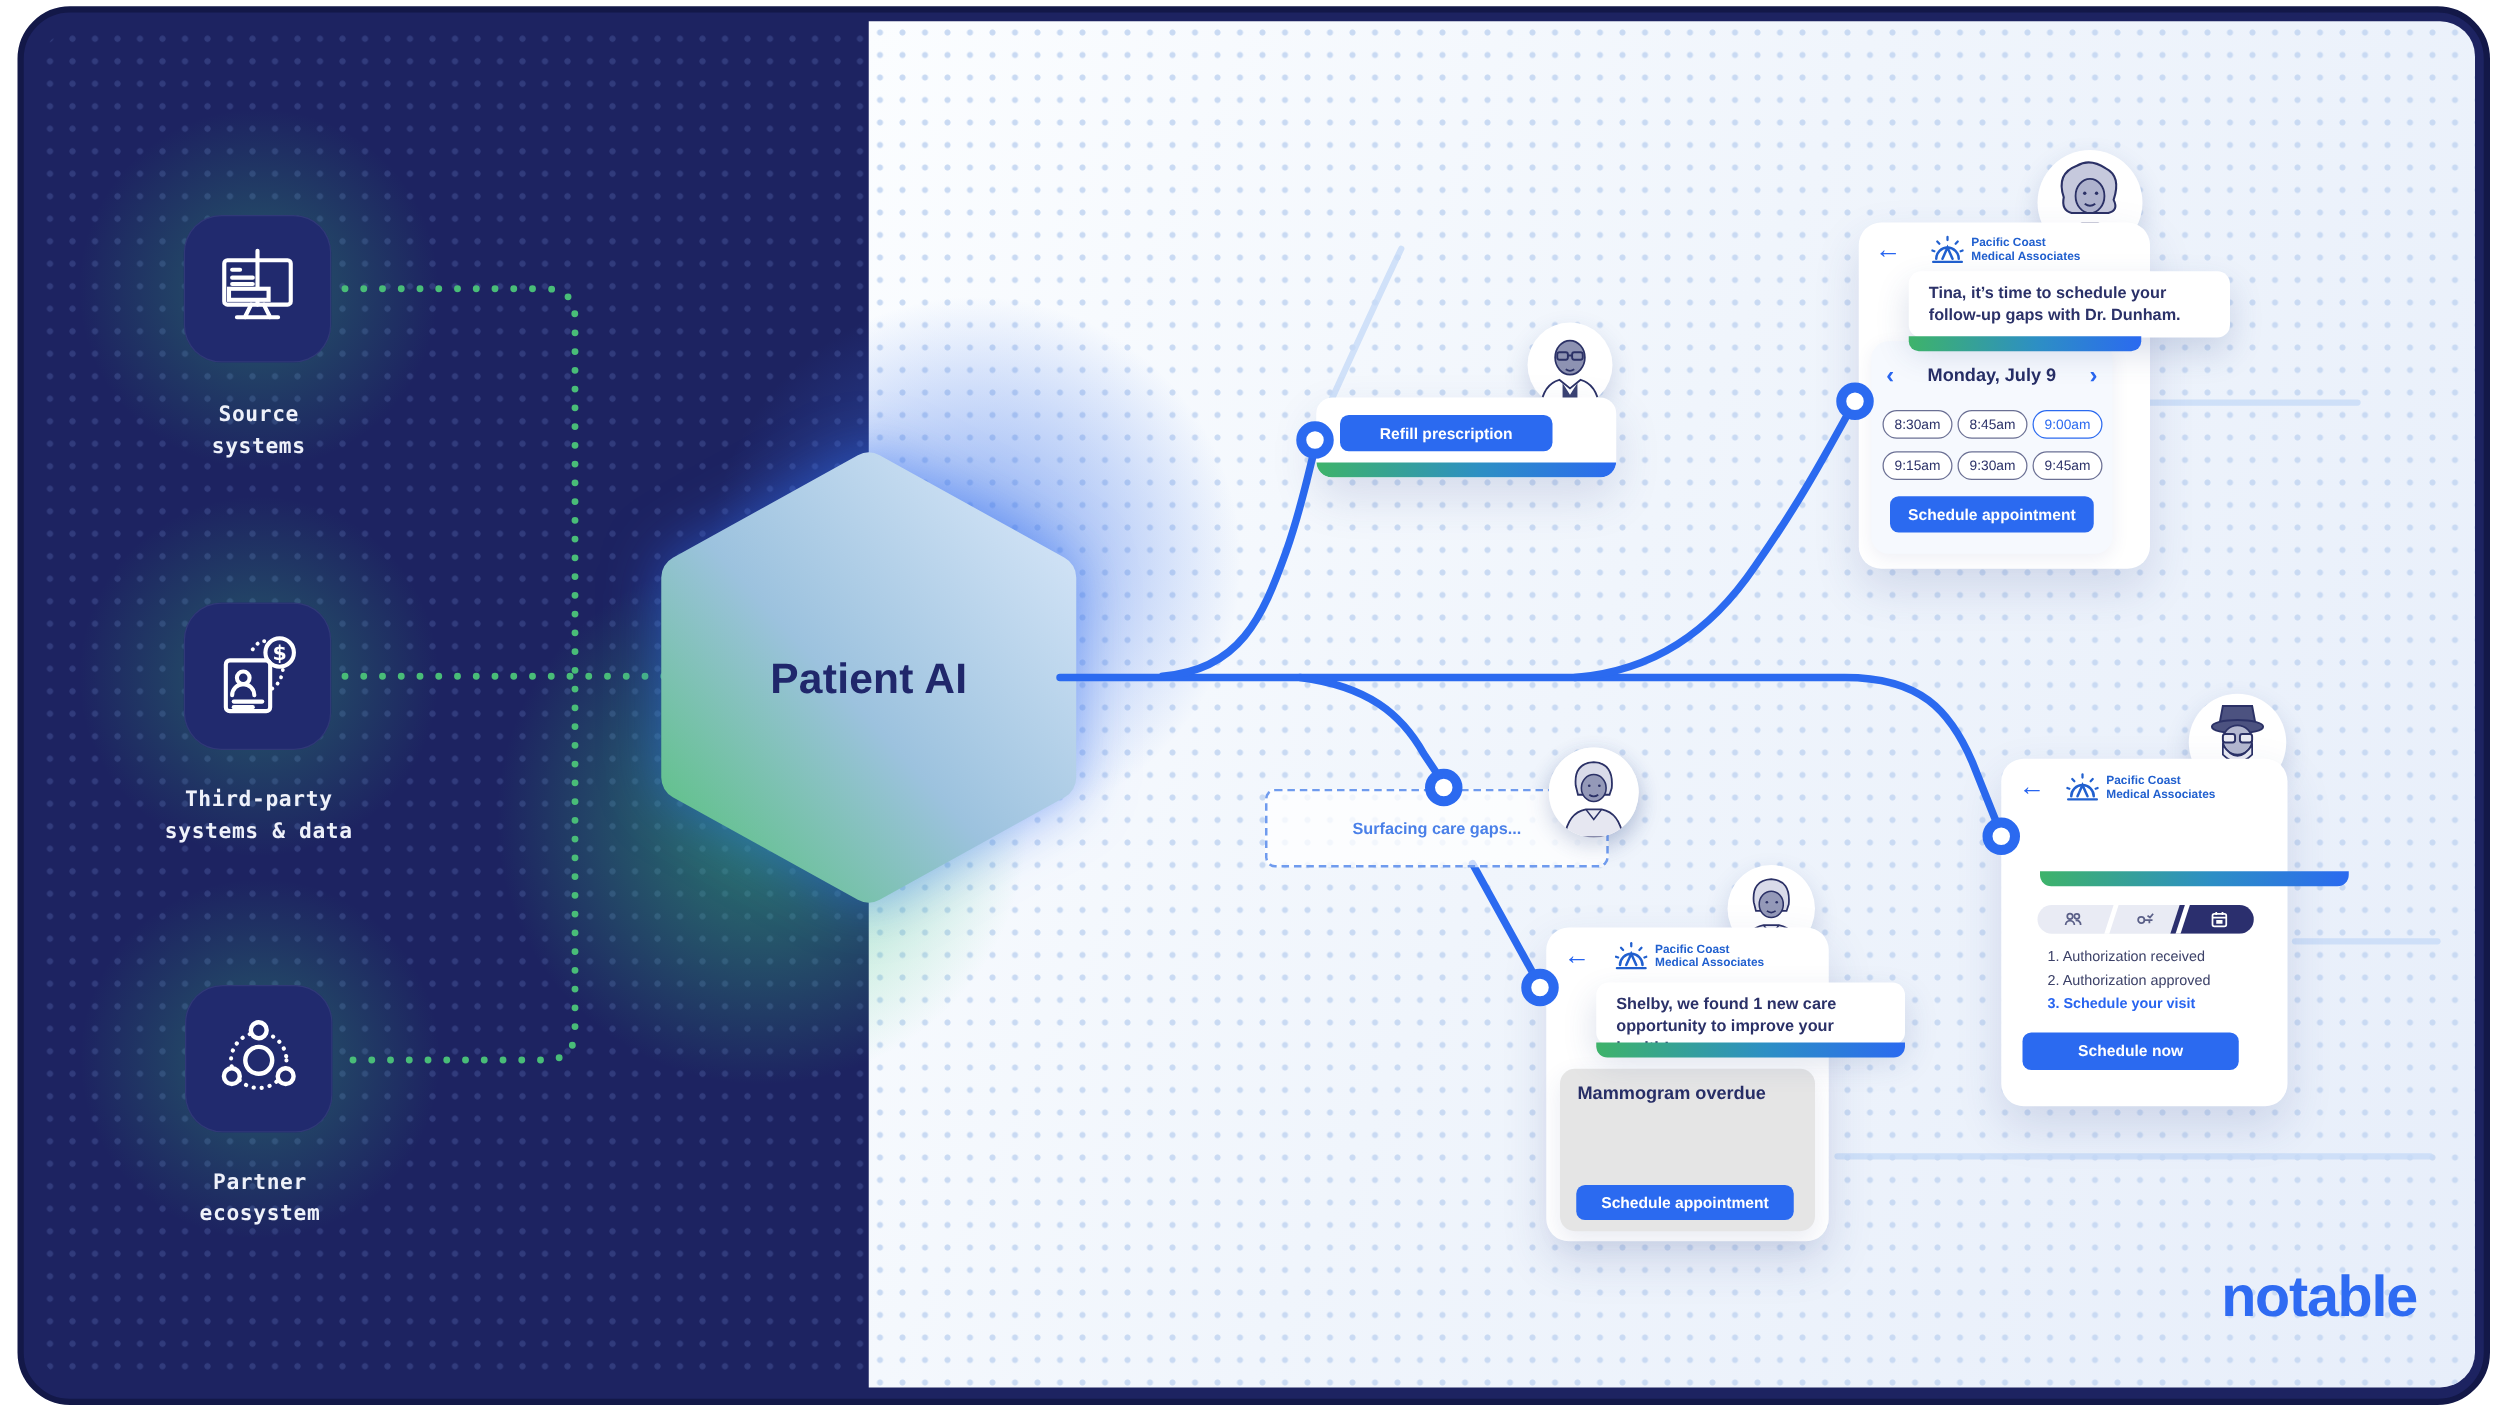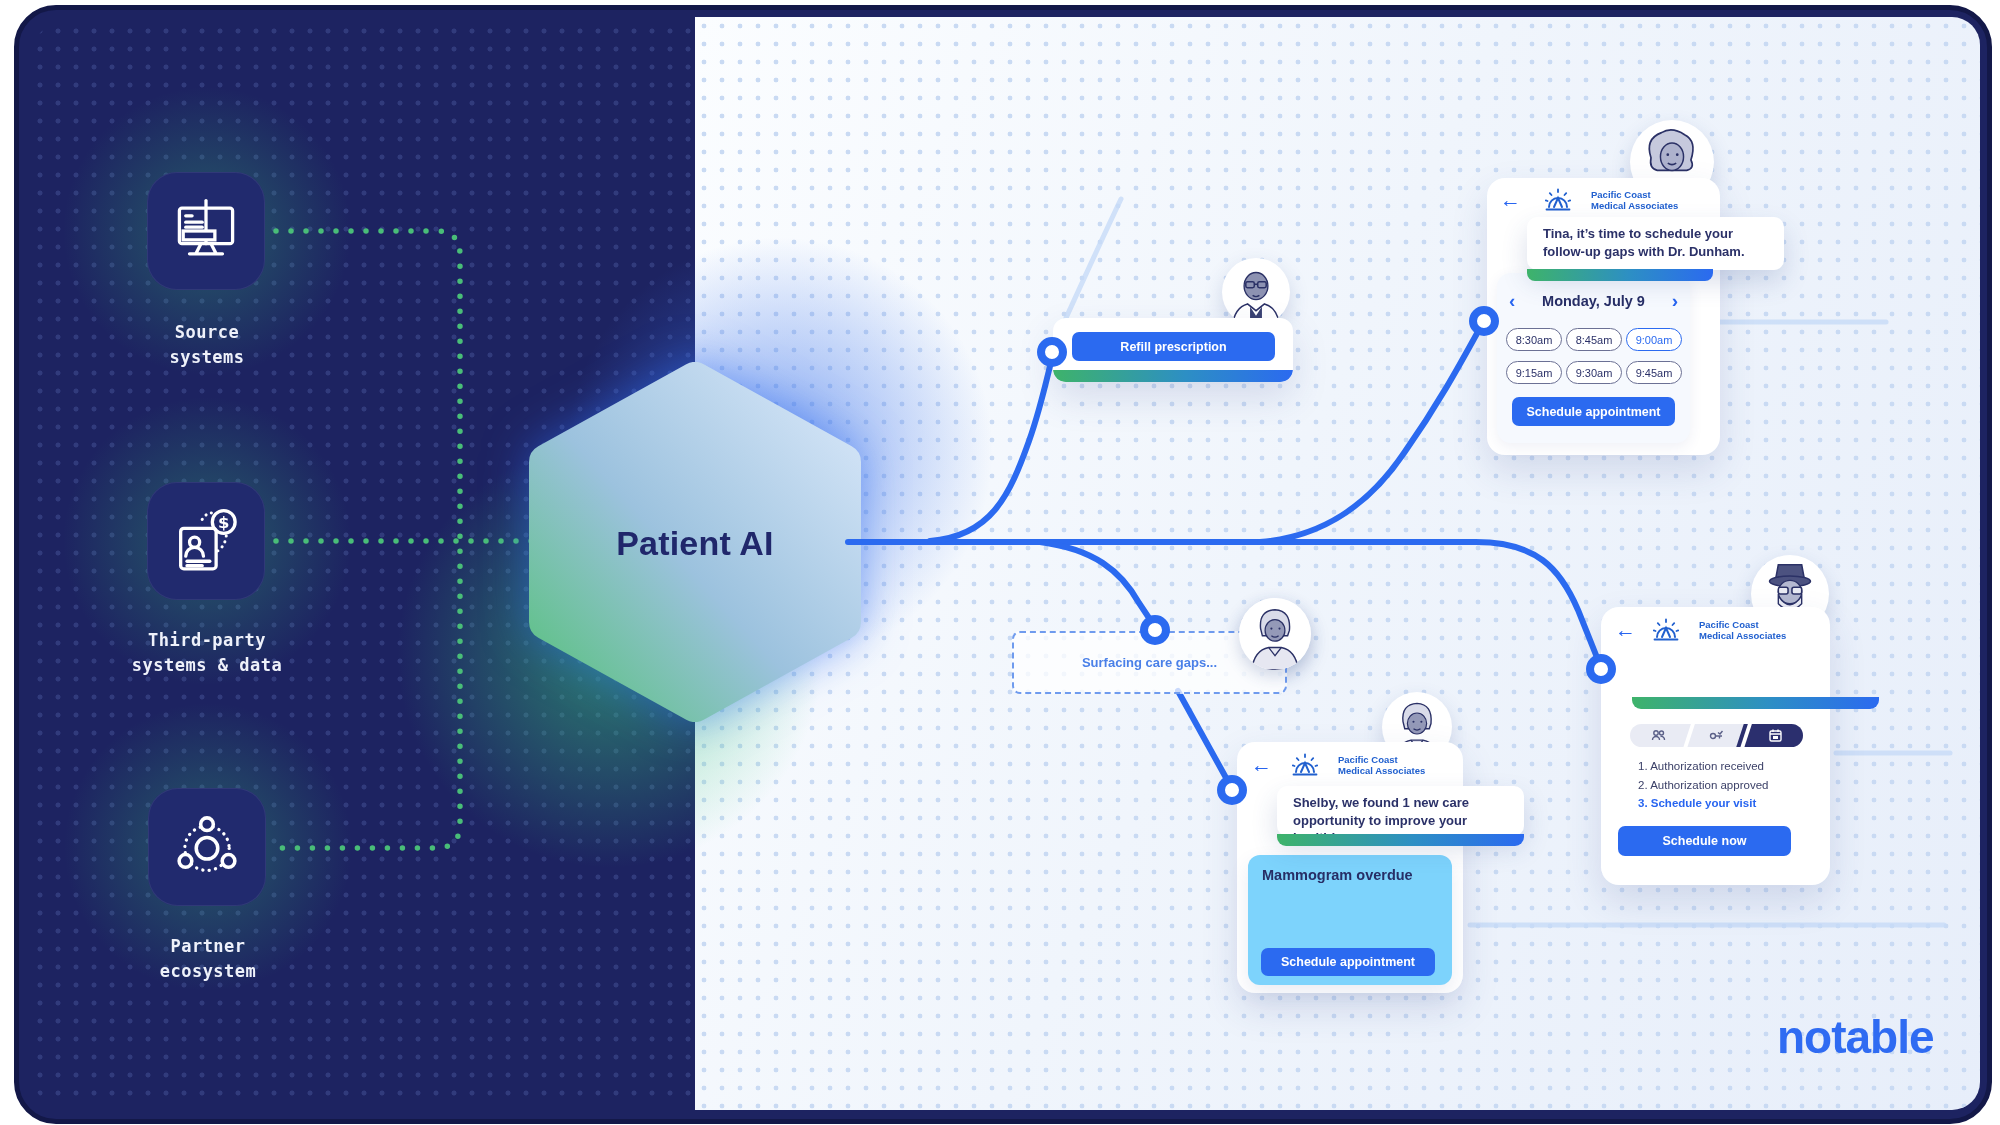--- a/index.html
+++ b/index.html
@@ -41,42 +41,42 @@
   
   .card{position:absolute;background:#fff;border-radius:18px;box-shadow:0 16px 36px rgba(45,70,140,.15);}
   .msg{position:absolute;background:#fff;border-radius:10px;box-shadow:0 12px 26px rgba(45,70,140,.18);
         color:#2b3168;font-size:13px;font-weight:bold;line-height:17.5px;padding:8px 16px;box-sizing:border-box;}
   .gbar{position:absolute;height:12px;border-radius:0 0 9px 9px;
         background:linear-gradient(90deg,#3eb36a 0%,#2d8fc4 55%,#2b6af0 100%);}
   .btn{position:absolute;background:#2b6af0;color:#fff;border:none;border-radius:7px;
         font-family:"Liberation Sans",sans-serif;font-size:12.5px;font-weight:bold;
         display:flex;align-items:center;justify-content:center;cursor:pointer;}
   .back{position:absolute;color:#2865f0;font-size:21px;font-weight:bold;line-height:20px;cursor:pointer;}
-  .clinic{position:absolute;display:flex;align-items:center;gap:20px;}
+  .clinic{position:absolute;display:flex;align-items:center;gap:6px;}
   .clinic .nm{color:#2160cf;font-size:9.5px;font-weight:bold;line-height:11px;}
   .avatar{position:absolute;background:#fff;border-radius:50%;box-shadow:0 8px 20px rgba(45,70,140,.18);overflow:hidden;}
   .avatar svg{width:100%;height:100%;}
 
   
   .inner-panel{position:absolute;background:#f6f9fe;border-radius:14px;box-shadow:0 4px 14px rgba(45,70,140,.08);}
   .date-row{position:absolute;left:0;right:0;top:20px;text-align:center;color:#272e66;
         font-size:14.5px;font-weight:bold;}
   .chev{position:absolute;top:18px;color:#2865f0;font-size:19px;font-weight:bold;cursor:pointer;line-height:19px;}
   .pill{position:absolute;width:56px;height:23px;border:1.5px solid #6b7094;border-radius:13px;
         color:#2b3168;font-size:11px;display:flex;align-items:center;justify-content:center;
         background:#fff;box-sizing:border-box;cursor:pointer;}
   .pill.sel{border-color:#2b6af0;color:#2b6af0;}
 
   
   .gaps{position:absolute;left:1012px;top:631px;width:271px;height:59px;border:2px dashed #6f9bee;
         border-radius:8px;background:rgba(255,255,255,.75);display:flex;align-items:center;justify-content:center;
         color:#4a80e8;font-size:13px;font-weight:bold;}
 
   
-  .inner-card{position:absolute;background:#7dd3fc;border-radius:12px;box-shadow:0 8px 20px rgba(45,70,140,.10);}
+  .inner-card{position:absolute;background:#e5e5e5;border-radius:12px;box-shadow:0 8px 20px rgba(45,70,140,.10);}
   .h-title{position:absolute;color:#272e66;font-size:14.5px;font-weight:bold;}
   .body-txt{position:absolute;color:#5c6183;font-size:11.5px;line-height:17px;}
 
   
   .stepper{position:absolute;left:29px;top:117px;width:173px;height:23px;border-radius:12px;
         background:#e9ebf4;overflow:hidden;}
   .stepper .div1,.stepper .div2{position:absolute;top:-2px;width:4px;height:28px;background:#fff;transform:skewX(-18deg);}
   .stepper .div1{left:57px;} .stepper .div2{left:114px;}
   .stepper .active{position:absolute;top:0;left:110px;width:75px;height:23px;background:#2b2f6e;transform:skewX(-18deg);}
   .stepper .sicon{position:absolute;top:4px;width:15px;height:15px;}
@@ -247,21 +247,21 @@
       <ellipse cx="40" cy="38" rx="12" ry="12" fill="#b4b8d0" stroke="#2b3166" stroke-width="1.4"></ellipse>
       <rect x="28" y="33" width="10" height="7" rx="2" fill="#e9eaf3" stroke="#2b3166" stroke-width="1.6"></rect>
       <rect x="42" y="33" width="10" height="7" rx="2" fill="#e9eaf3" stroke="#2b3166" stroke-width="1.6"></rect>
       <path d="M28 42 Q40 60 52 42 L52 50 Q40 62 28 50 Z" fill="#e9eaf3" stroke="#2b3166" stroke-width="1.4"></path>
       <path d="M14 80 Q17 60 33 56 L47 56 Q63 60 66 80 Z" fill="#3f4677" stroke="#2b3166" stroke-width="1.6"></path>
       <path d="M34 57 L40 66 L46 57" fill="none" stroke="#e9eaf3" stroke-width="2"></path>
     </svg>
   </div>
 
   <div class="card" style="left:1053px;top:318px;width:240px;height:64px;border-radius:13px;overflow:hidden;">
-    <button class="btn" style="left:19px;top:14px;width:203px;height:29px;">Refill prescription</button>
+    <button class="btn" style="left:19px;top:14px;width:170px;height:29px;">Refill prescription</button>
     <div class="gbar" style="left:0;bottom:0;width:240px;border-radius:0 0 13px 13px;"></div>
   </div>
 
   <div class="card" style="left:1487px;top:178px;width:233px;height:277px;">
     <div class="back" style="left:13px;top:12px;">←</div>
     <div class="clinic" style="left:58px;top:10px;">
       <svg width="26" height="24" viewBox="0 0 26 24" fill="none" stroke="#2160cf" stroke-width="2" stroke-linecap="round">
         <path d="M4 19 a9 9 0 0 1 18 0"></path>
         <path d="M9 19 L13 10 L17 19"></path>
         <g stroke-width="1.8">

